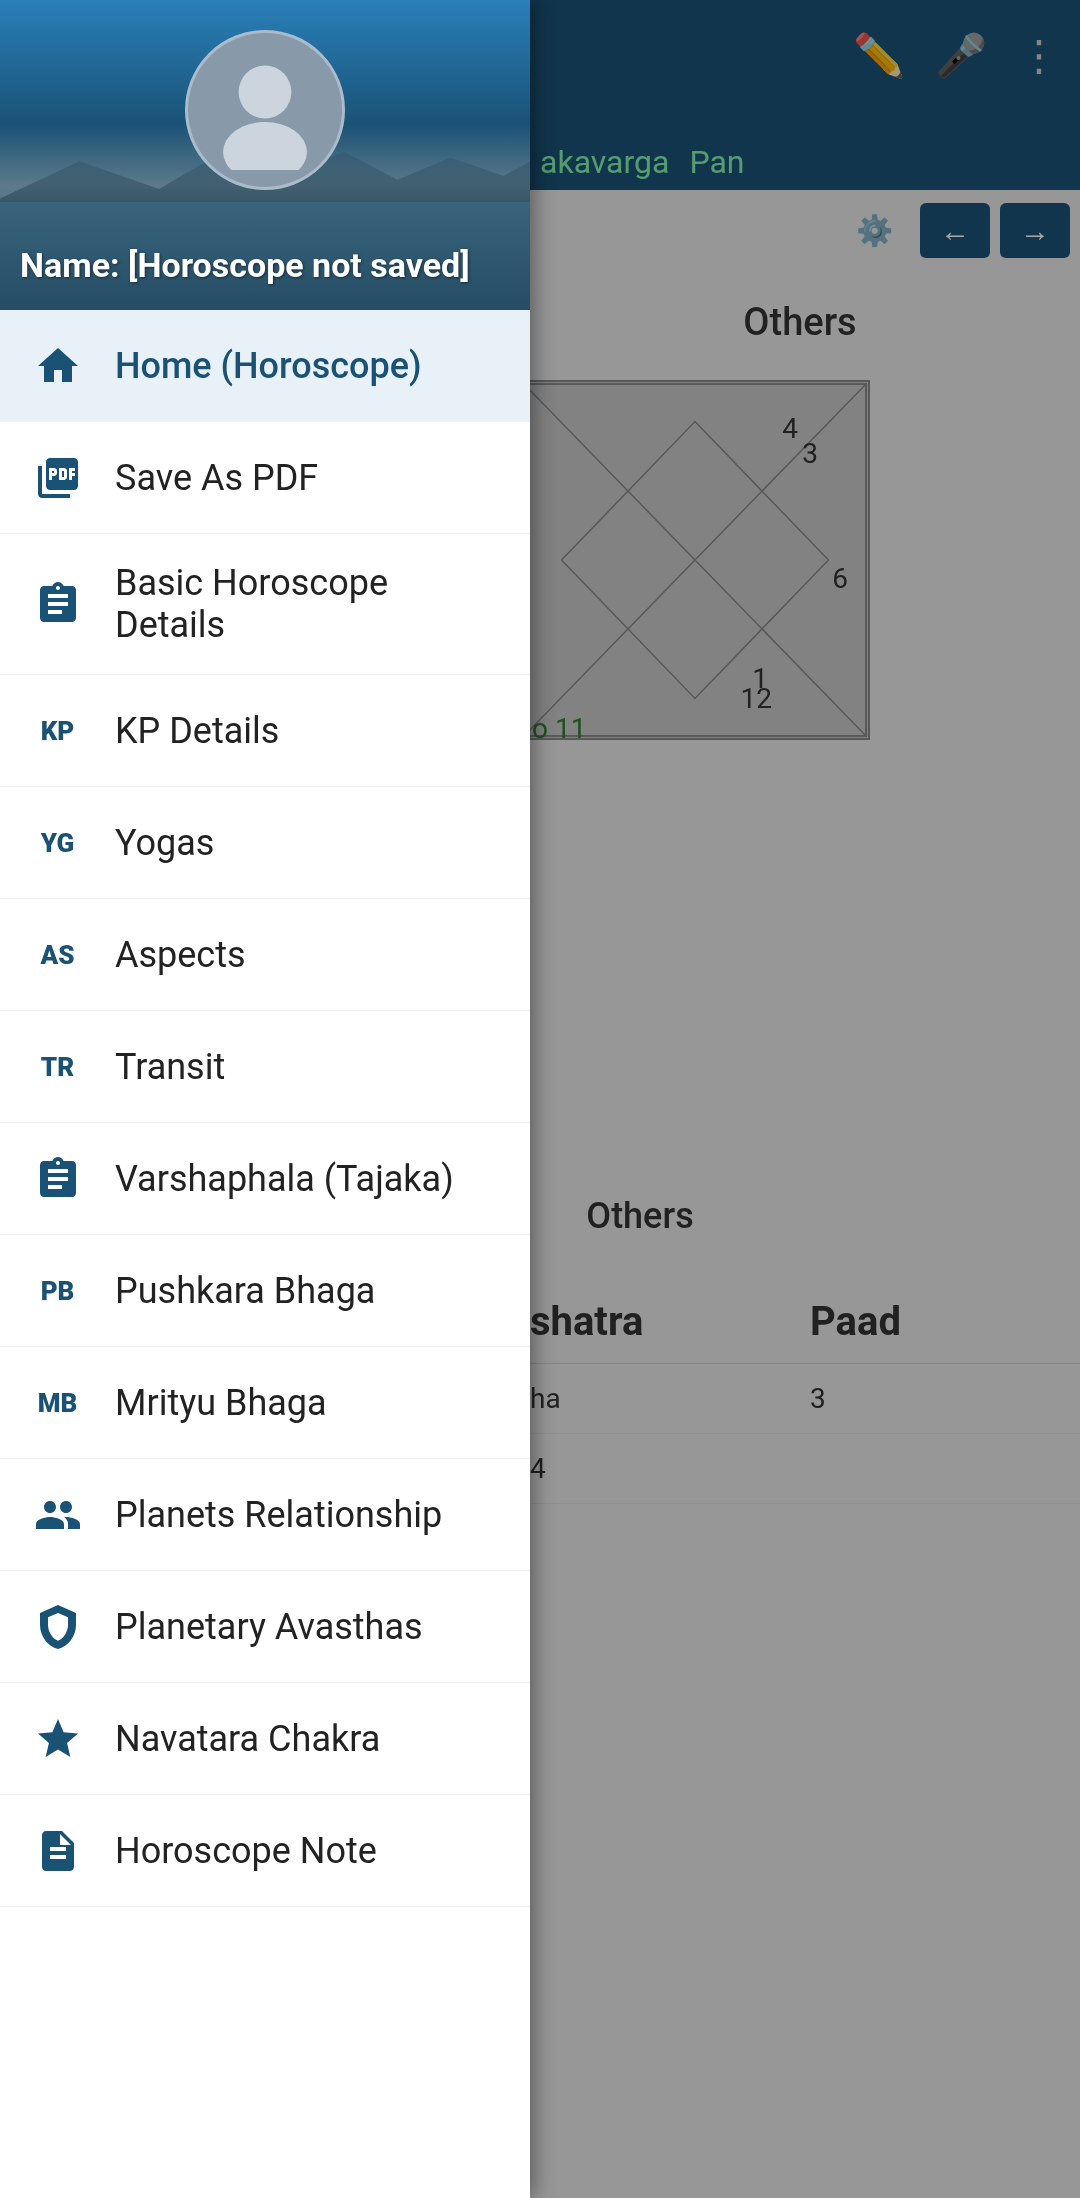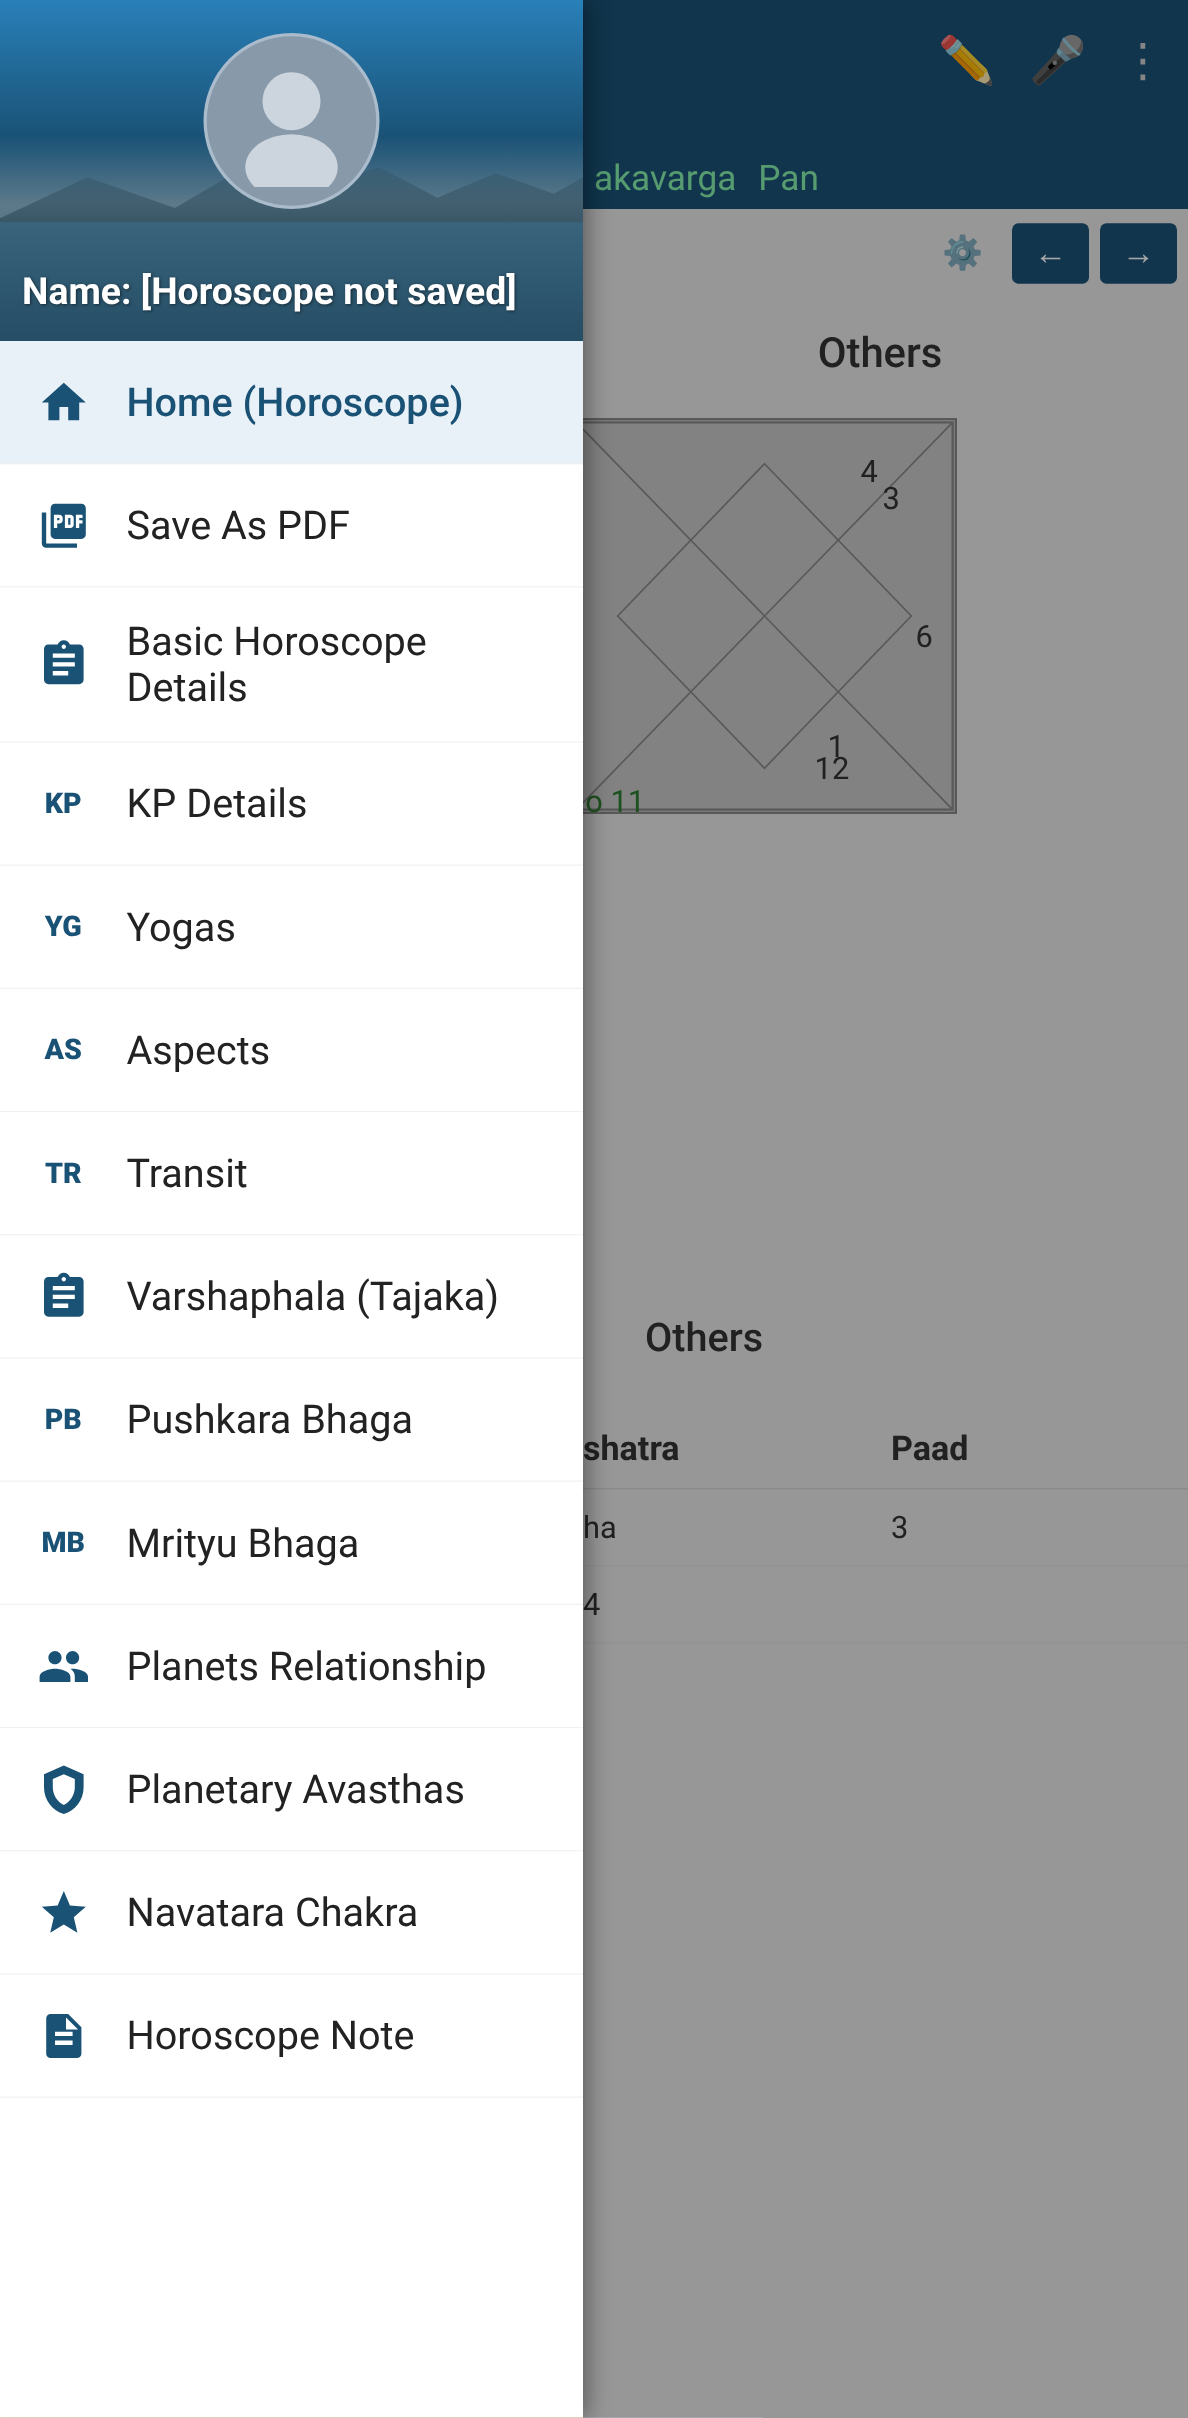--- a/index.html
+++ b/index.html
@@ -153,42 +153,42 @@
     }
 
     .bg-table-header {
       display: flex;
       background: #e8e8e8;
       border-bottom: 1px solid #ccc;
     }
     .bg-table-col {
       flex: 1;
       padding: 18px 10px;
-      font-size: 31px;
+      font-size: 40px;
       font-weight: 700;
       color: #333;
     }
     .bg-table-row {
       display: flex;
       border-bottom: 1px solid #ddd;
     }
     .bg-table-cell {
       flex: 1;
       padding: 18px 10px;
       font-size: 28px;
       color: #333;
     }
 
     
     .drawer {
       position: absolute;
       top: 0; left: 0;
       width: 530px;
       height: 2198px;
-      background: #a16207;
+      background: #0f766e;
       z-index: 10;
       display: flex;
       flex-direction: column;
       box-shadow: 4px 0 20px rgba(0,0,0,0.4);
     }
 
     
     .drawer-header {
       width: 100%;
       height: 310px;

